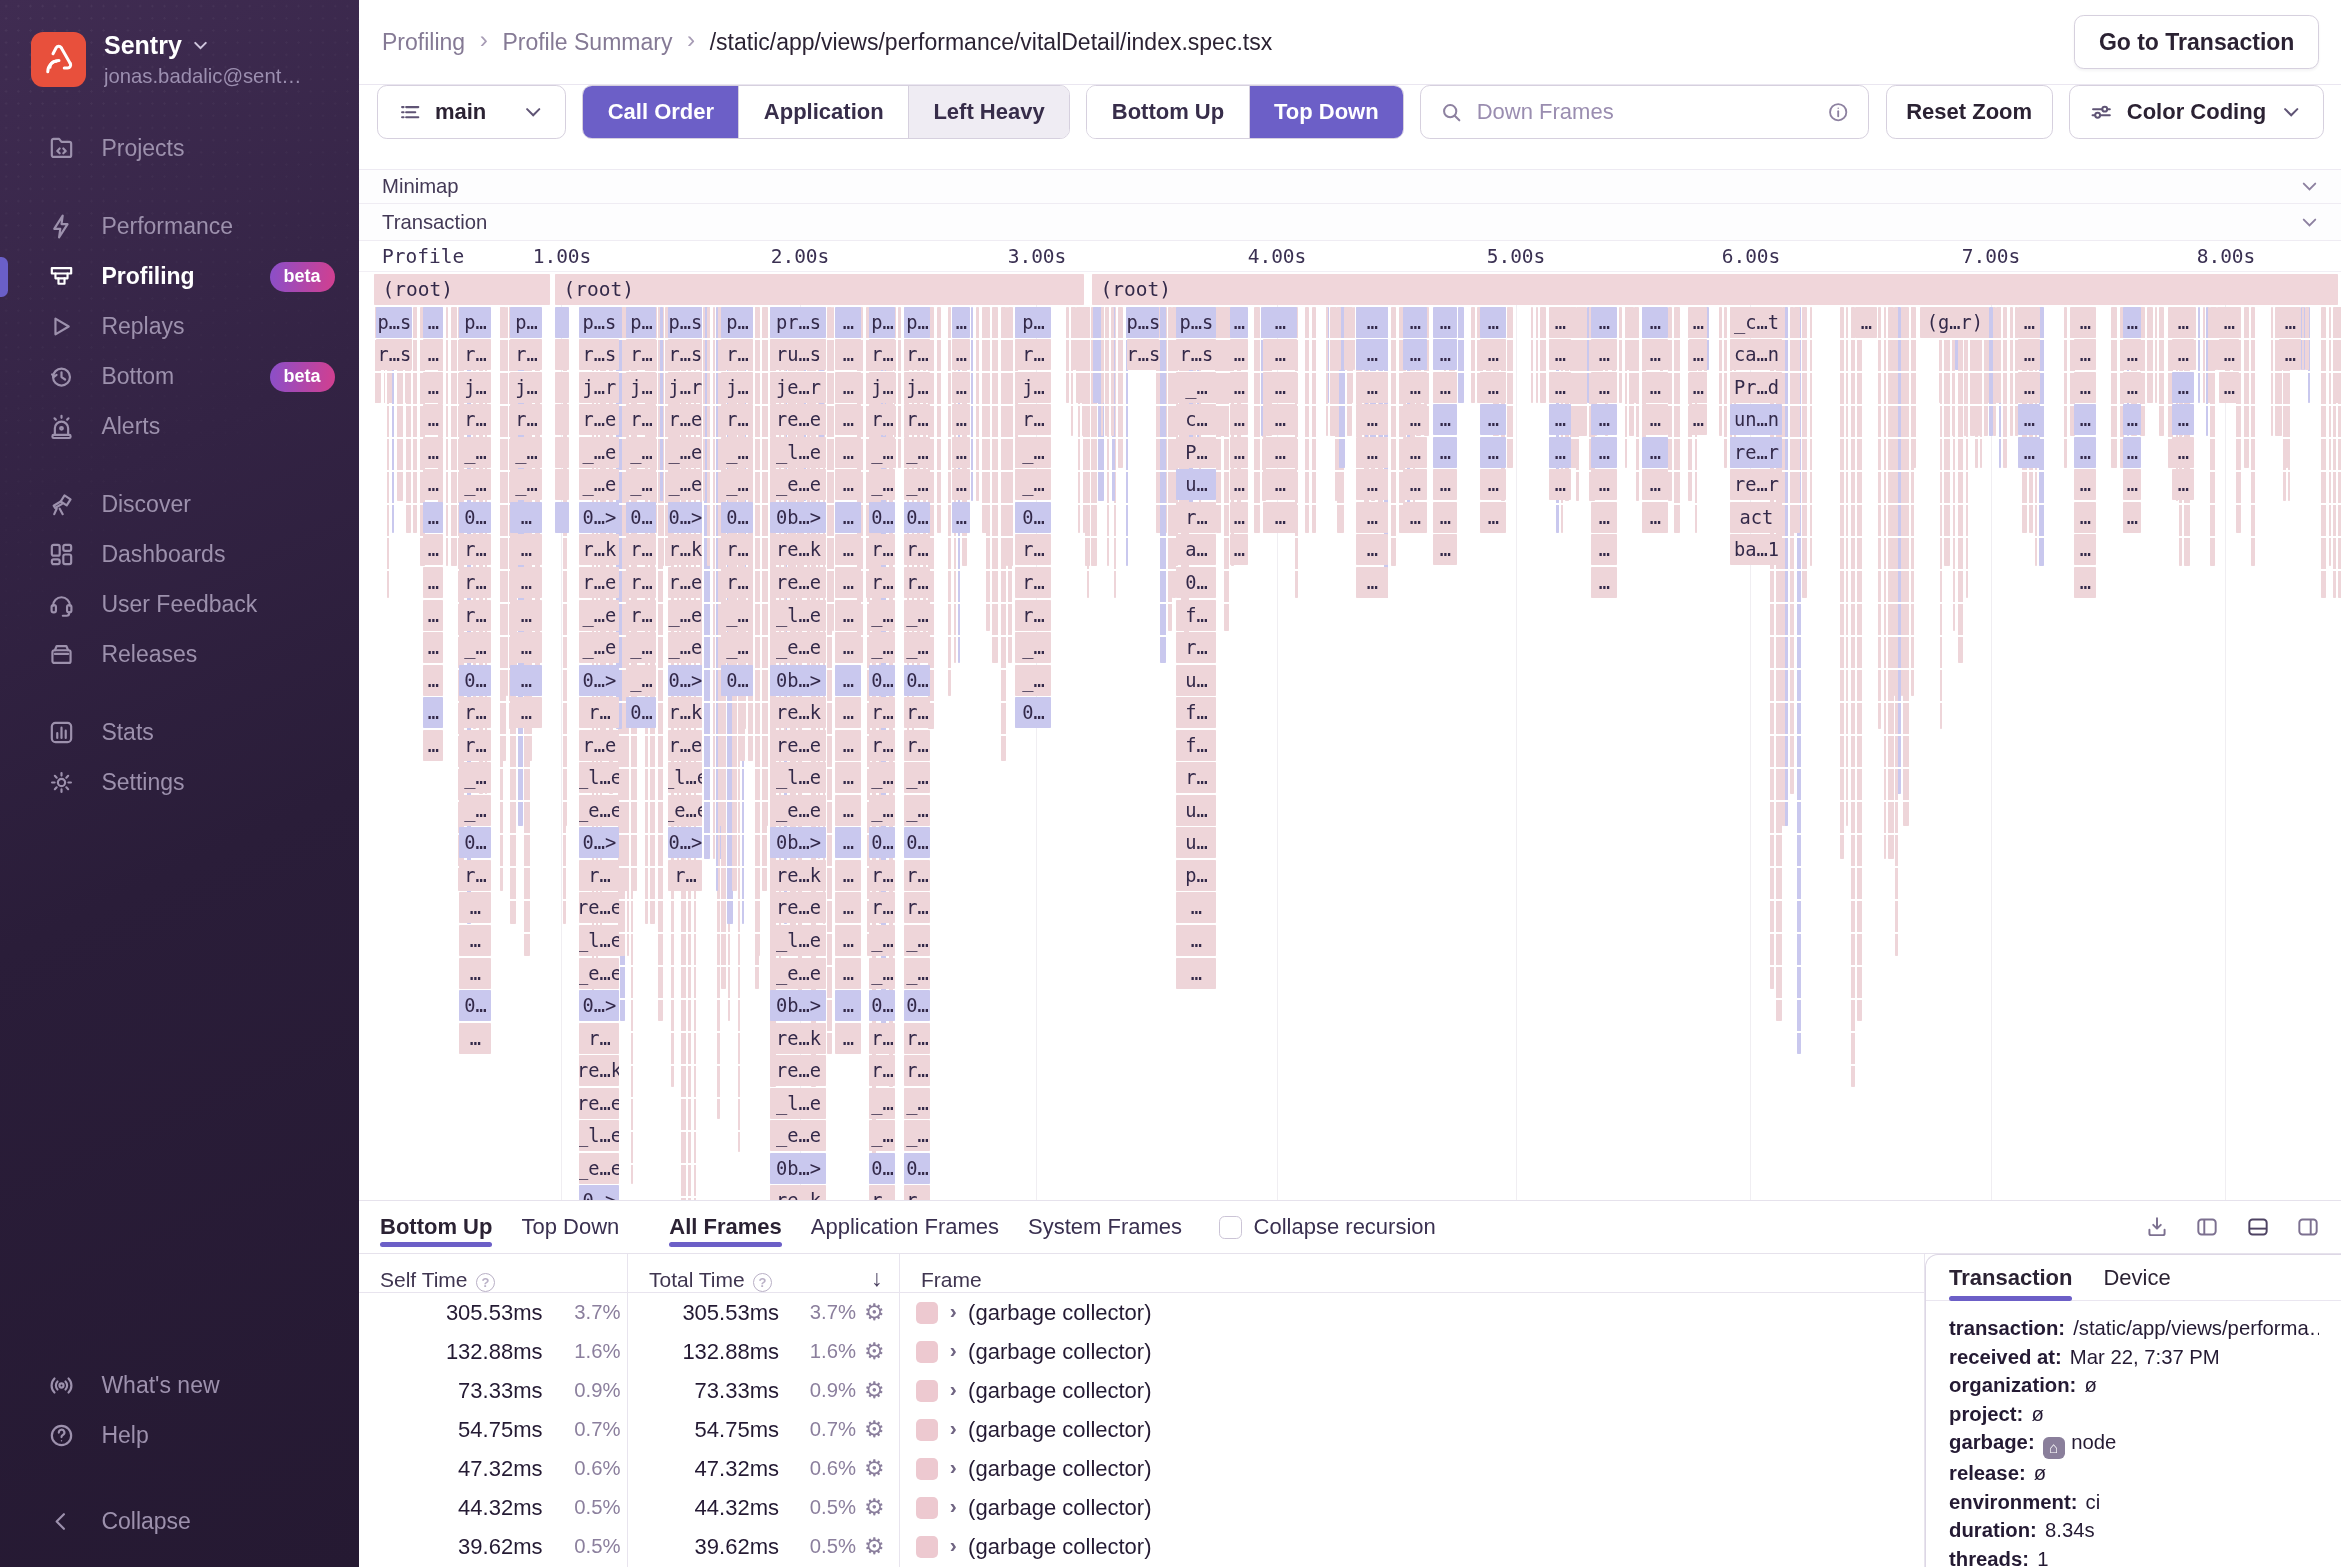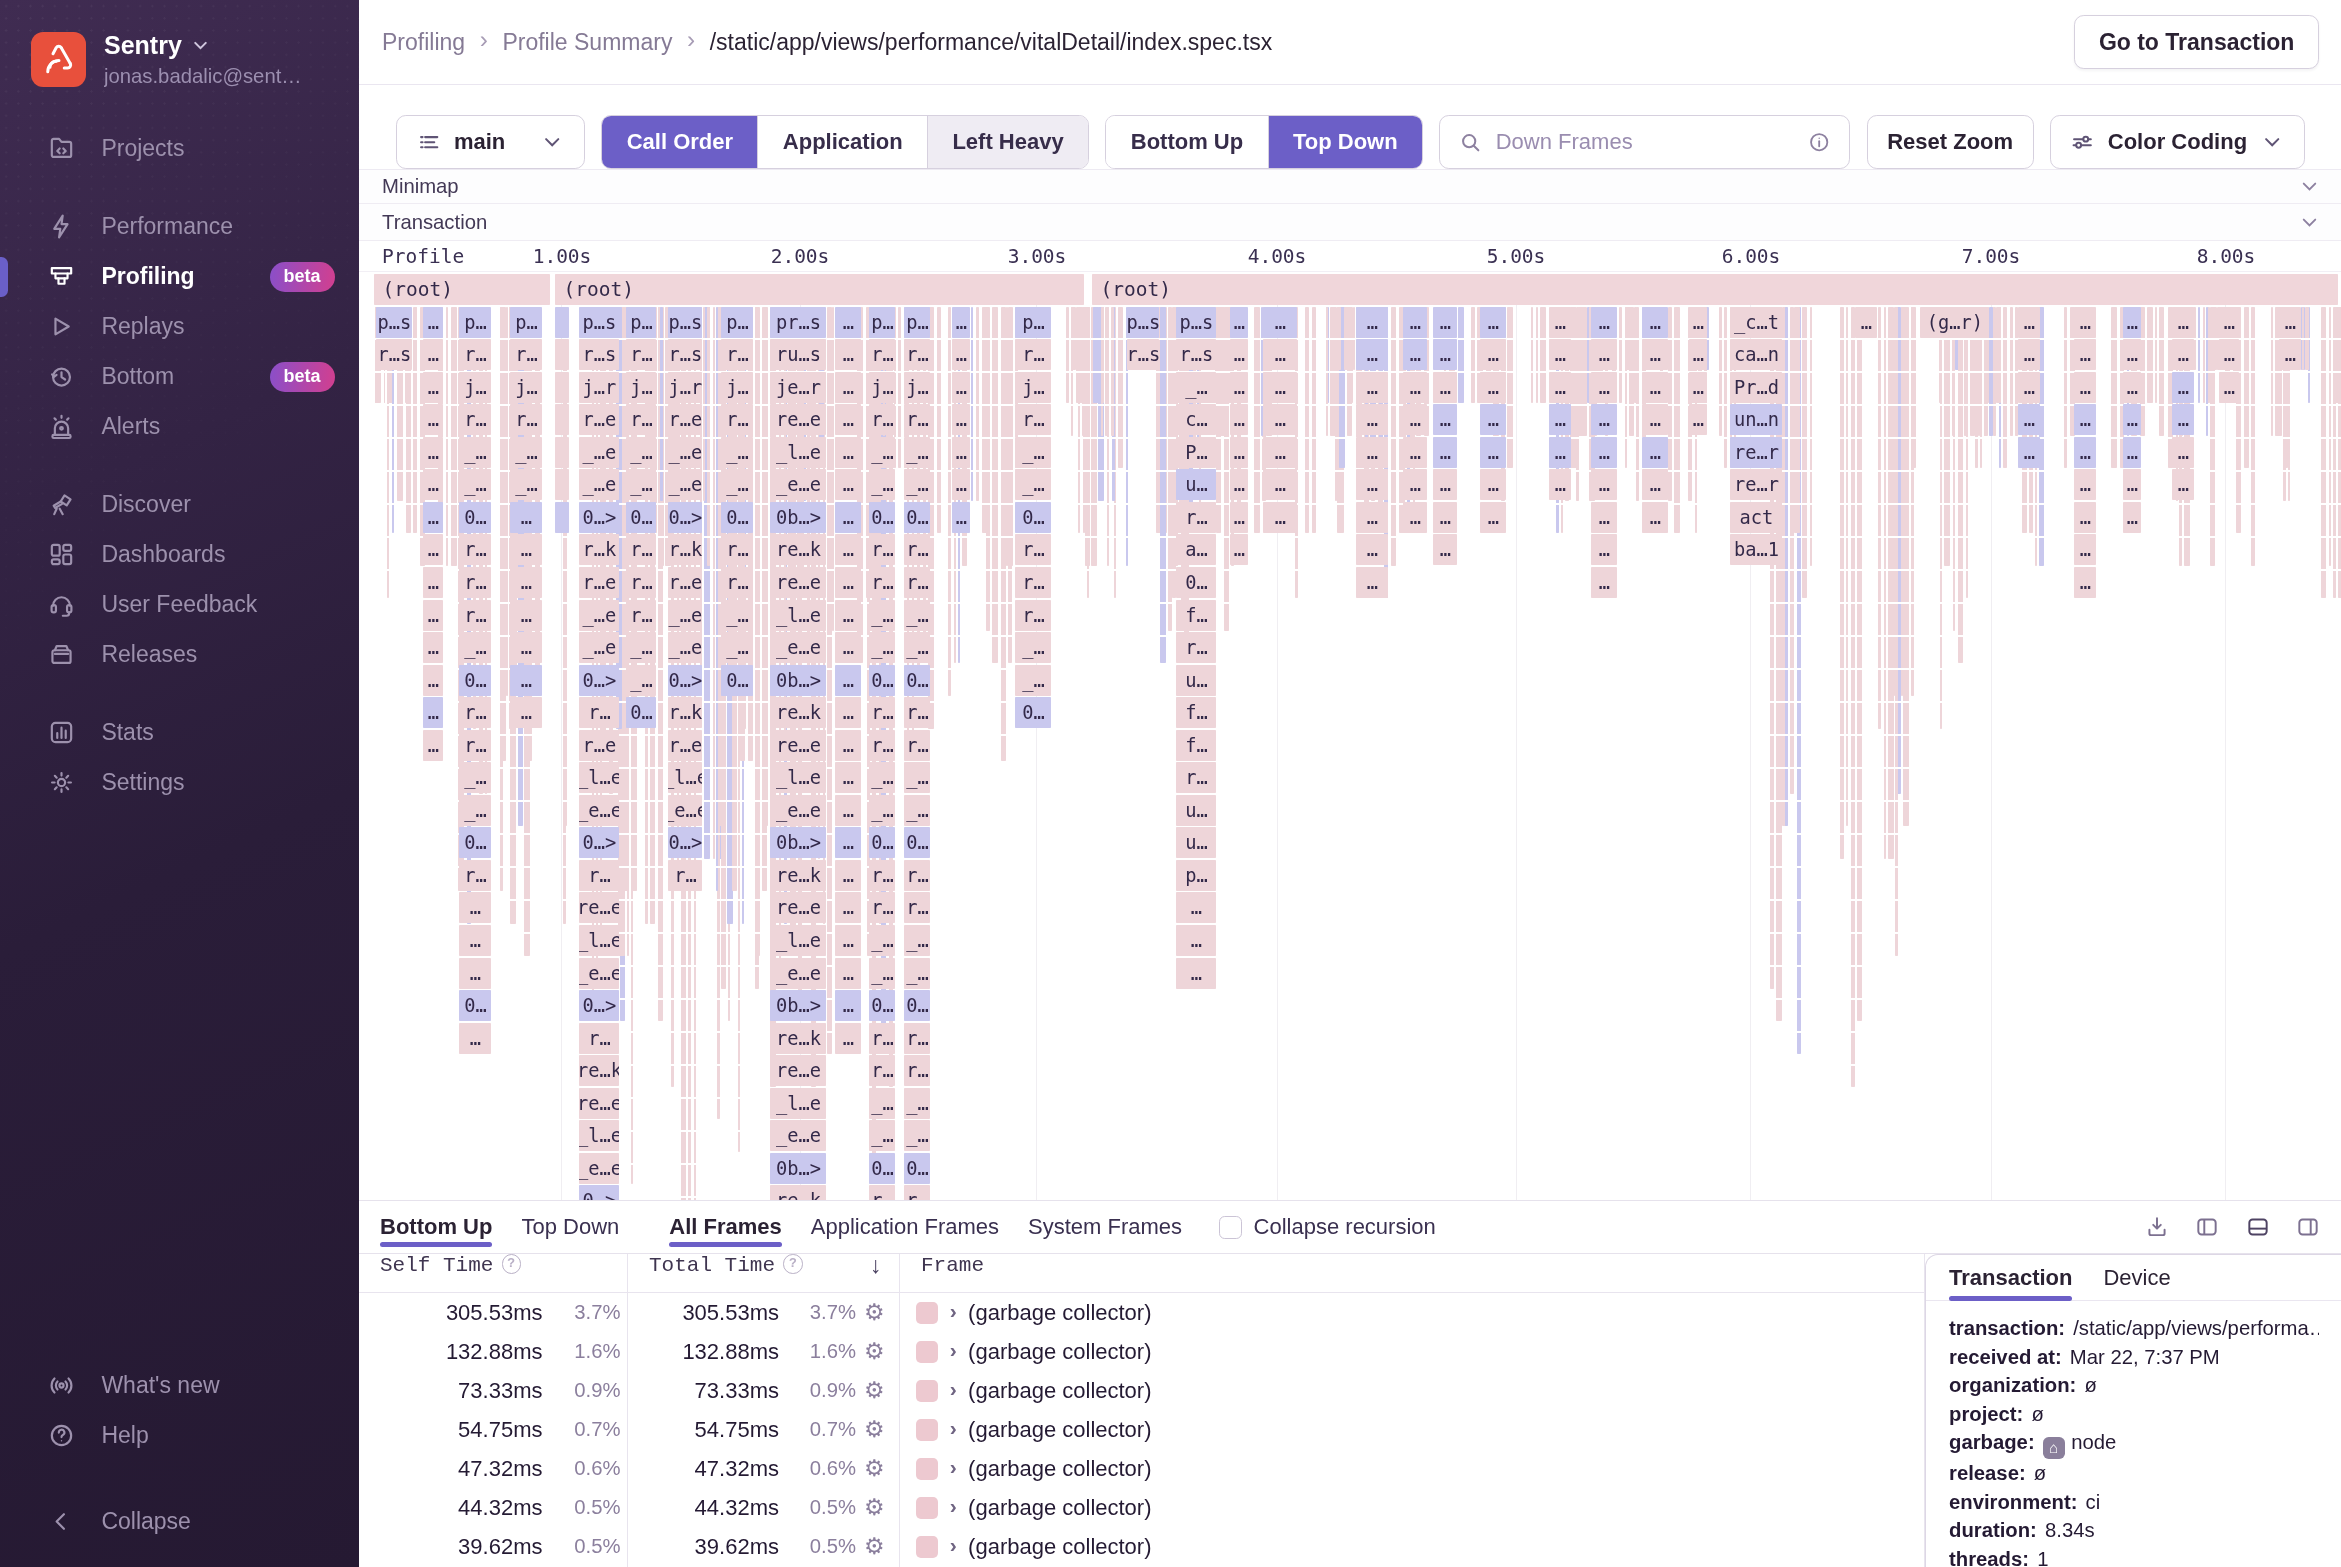--- a/index.html
+++ b/index.html
@@ -42,21 +42,21 @@
 
   .hdr { height:85px; border-bottom:0.8px solid #eae6f0; display:flex; align-items:center; padding:0 23px; }
   .crumbs { display:flex; align-items:center; gap:14.6px; font-size:23px; }
   .crumb { color:#857a95; cursor:pointer; }
   .crumb-sep { color:#a79cb5; font-size:24.4px; transform:translateY(-1.6px); }
   .crumb-last { color:#2b2233; font-weight:500; }
   .hdr-btn { margin-left:auto; background:#fff; border:0.8px solid #d6d0de; border-radius:9.8px;
     padding:12.2px 23.6px; font-size:23px; font-weight:700; color:#2b2233; cursor:pointer;
     box-shadow:0 1.6px 2.4px rgba(43,34,51,0.05); }
 
-  .tbar { height:85px; display:flex; align-items:flex-end; gap:16.3px; padding:0 37px;
+  .tbar { height:85px; display:flex; align-items:flex-start; gap:16.3px; padding:0 18px;
     border-bottom:0.8px solid #edeaf2; }
   .ctl-btn { height:54px; background:#fff; border:0.8px solid #d6d0de; border-radius:9.8px;
     display:flex; align-items:center; gap:13px; padding:0 19.5px; font-size:22px; font-weight:700;
     color:#2b2233; cursor:pointer; }
   .ctl-btn svg { width:24.4px; height:24.4px; stroke:#5f5475; }
   .thread-sel { width:189px; font-weight:600; }
   .thread-sel .chev { margin-left:auto; }
   .seggroup { display:flex; height:54px; border:0.8px solid #d6d0de; border-radius:9.8px; overflow:hidden; background:#fff; }
   .seg { display:flex; align-items:center; padding:0 24.4px; font-size:22px; font-weight:600;
     color:#372d4a; border-left:0.8px solid #d6d0de; cursor:pointer; background:#fff; }
@@ -96,22 +96,22 @@
   .chkwrap { display:flex; align-items:center; gap:11.4px; margin-left:8.1px; cursor:pointer; }
   .chk { width:23px; height:23px; border:1.6px solid #cbc4d6; border-radius:5.7px; background:#fff; }
   .bar-icons { margin-left:auto; display:flex; align-items:center; gap:24.4px; }
   .bar-icons svg { width:26px; height:26px; stroke:#7c7090; cursor:pointer; }
   .bar-icons svg.dark { stroke:#4e4363; }
 
   .grid { display:flex; height:315px; }
   .col-self { width:269px; border-right:0.8px solid #e8e4ee; }
   .col-total { width:272px; border-right:0.8px solid #e8e4ee; }
   .col-frame { flex:1; border-right:0.8px solid #e8e4ee; }
-  .col-head { height:39px; display:flex; align-items:flex-start; padding:0 16.3px 0 21px;
-    font-size:21px; color:#3f3550; border-bottom:0.8px solid #e8e4ee; gap:8.1px;font-family:Liberation Mono, monospace; }
+  .col-head { height:39px; display:flex; align-items:flex-end; padding:0 16.3px 0 21px;
+    font-size:21px; color:#3f3550; border-bottom:0.8px solid #e8e4ee; gap:8.1px; }
   .qicon { width:19.5px; height:19.5px; border:1.6px solid #b9b0c6; border-radius:50%; color:#b9b0c6;
     font-size:13px; display:flex; align-items:center; justify-content:center; font-weight:700; }
   .sort-arrow { margin-left:auto; font-size:23px; color:#4a4060; }
   .num-row { height:39px; display:flex; align-items:center; justify-content:flex-end; padding-right:6.5px; }
   .num-row .v { width:153px; text-align:right; font-size:22px; color:#241a33; }
   .num-row .p { width:78px; text-align:right; font-size:20.3px; color:#8b7f9d; }
   .num-row .gear { width:37px; text-align:center; font-size:23px; color:#8b7f9d; cursor:pointer; }
   .frame-row { height:39px; display:flex; align-items:center; padding-left:16.3px; gap:11.4px; cursor:pointer; }
   .swatch { width:22px; height:22px; border-radius:4.9px; background:#edc9d0; flex:none; }
   .frame-chev { color:#6f6482; font-size:21px; font-weight:700; transform:translateY(-1.6px); }

